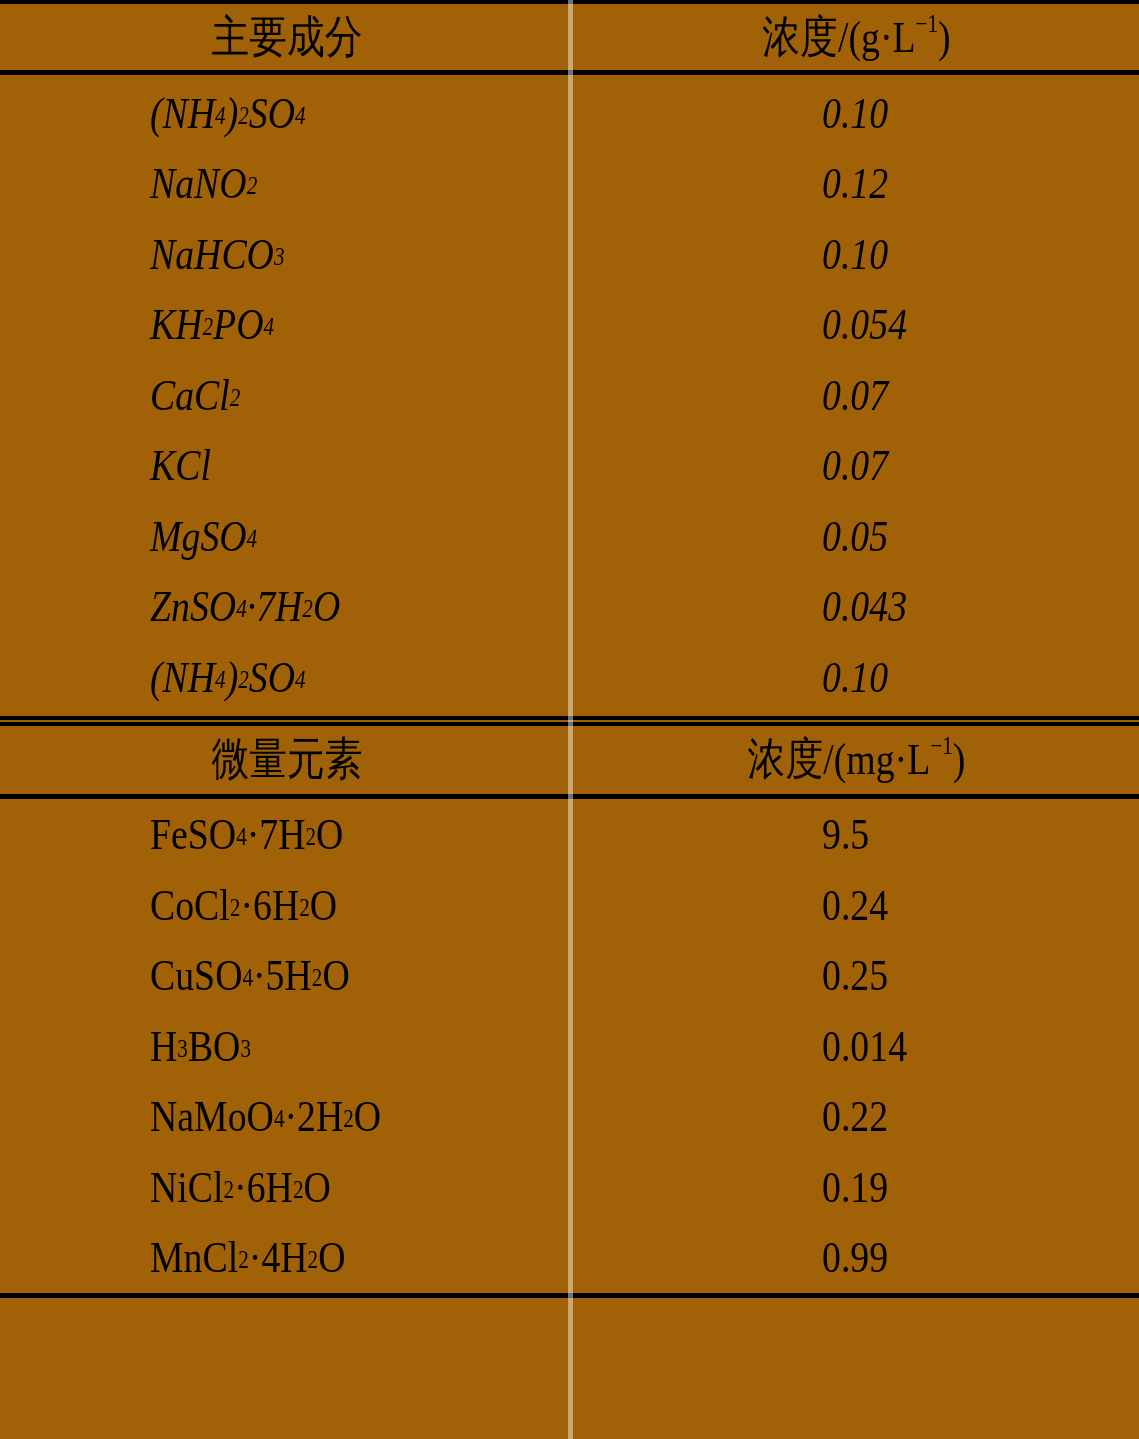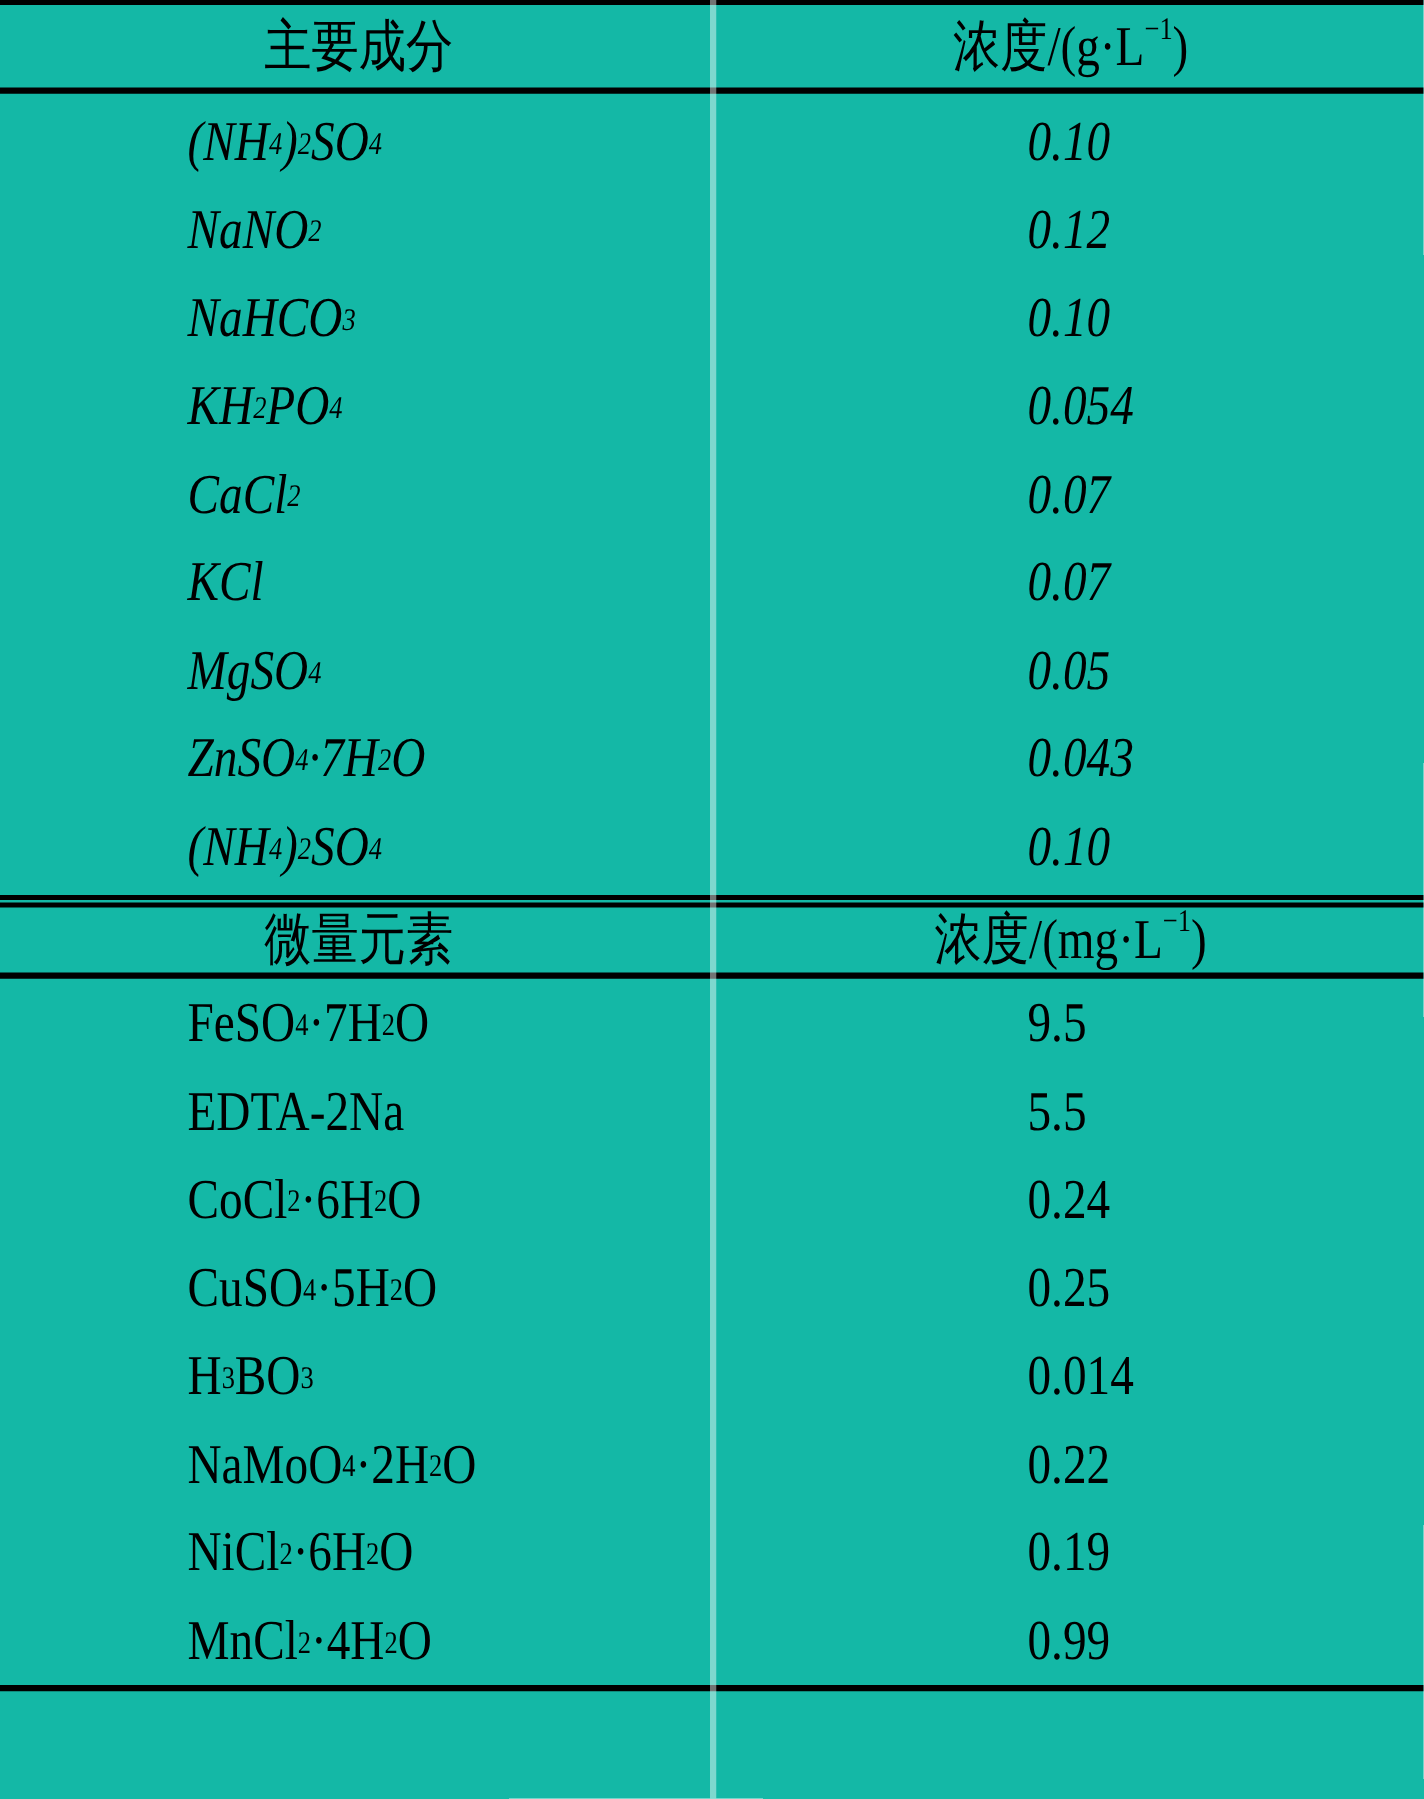--- a/index.html
+++ b/index.html
@@ -1,41 +1,41 @@
 <!DOCTYPE html>
 <html><head>
 <meta charset="utf-8">
 <style>
   html, body { margin: 0; padding: 0; background: #ffffff; }
   .page {
     position: relative;
     width: 1139px;
     height: 1439px;
-    background: #14b8a6;
+    background: #a16207;
     color: #000000;
     font-family: "Liberation Serif", "DejaVu Serif", serif;
     font-size: 45px;
     line-height: 1;
     overflow: hidden;
   }
   
   .rule-top        { height: 4px;  background: #000; }
   .rule-mid        { height: 5px;  background: #000; }
   .rule-bottom     { height: 5px;  background: #000; }
   .double-rule     {
     height: 10px;
     box-sizing: border-box;
     border-top: 4px solid #000;
     border-bottom: 4px solid #000;
     background: transparent;
   }
   
   .thead { position: relative; }
   .thead-1 { height: 66px; }
-  .thead-2 { height: 52px; }
+  .thead-2 { height: 68px; }
   .th {
     position: absolute; top: 0; height: 100%;
     display: flex; align-items: center; justify-content: center;
     transform: scaleX(0.84); transform-origin: center center;
     white-space: nowrap;
   }
   .th-comp { left: 0;     width: 574px; }
   .th-conc { left: 574px; width: 565px; }
   
   .rows-1 { margin-top: 3px; }
@@ -135,24 +135,20 @@
   </div>
   <div class="rule-mid"></div>
 
   <div class="rows-2">
 
       <div class="row">
         <div class="cell cell-comp">FeSO<sub>4</sub>·7H<sub>2</sub>O</div>
         <div class="cell cell-val">9.5</div>
       </div>
 
-      <div class="row">
-        <div class="cell cell-comp">EDTA-2Na</div>
-        <div class="cell cell-val">5.5</div>
-      </div>
 
       <div class="row">
         <div class="cell cell-comp">CoCl<sub>2</sub>·6H<sub>2</sub>O</div>
         <div class="cell cell-val">0.24</div>
       </div>
 
       <div class="row">
         <div class="cell cell-comp">CuSO<sub>4</sub>·5H<sub>2</sub>O</div>
         <div class="cell cell-val">0.25</div>
       </div>

